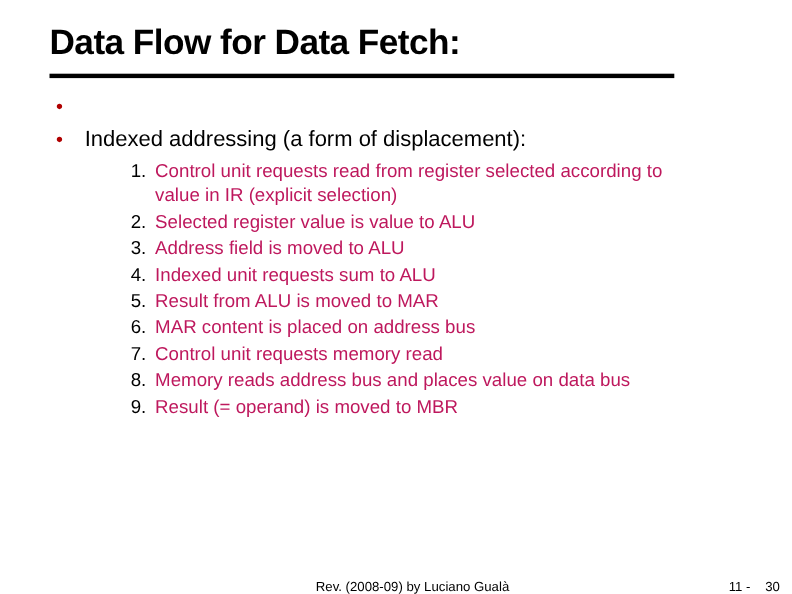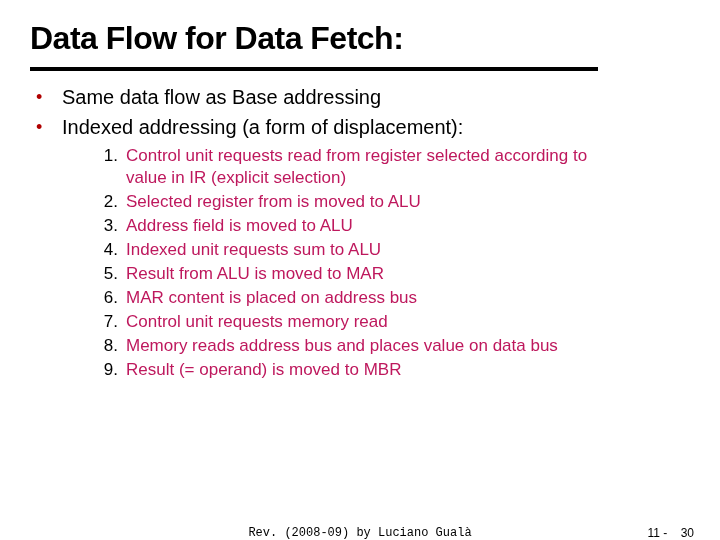--- a/index.html
+++ b/index.html
@@ -1,60 +1,59 @@
 <!DOCTYPE html>
 <html><head>
 <meta charset="utf-8">
 <style>
   * { margin: 0; padding: 0; box-sizing: border-box; }
   html, body { width: 720px; height: 540px; background: #fff; font-family: Verdana, Geneva, sans-serif; }
-  .slide { width: 628px; height: 540px; position: relative; padding: 20px 30px 0 30px; }
+  .slide { width: 628px; height: 540px; position: relative; padding: 20px 30px 0 30px; margin-left: 15px; }
   .title { font-family: Arial, Helvetica, sans-serif; font-weight: 900; font-size: 32px; line-height: 1.15; color: #000; letter-spacing: -0.5px; }
   .title-rule { border: none; border-top: 4px solid #000; margin: 10px 0 14px 0; }
   .body { padding-left: 6px; }
   .bul { display: flex; align-items: flex-start; margin-bottom: 6px; }
   .bul .dot { width: 26px; flex: 0 0 26px; color: #b00000; font-size: 18px; line-height: 24px; text-align: left; }
   .bul .txt { font-size: 20px; line-height: 24px; color: #000; }
   .numlist { margin: 6px 0 0 64px; }
   .numitem { display: flex; align-items: flex-start; margin-bottom: 2px; }
   .numitem .num { width: 26px; flex: 0 0 26px; text-align: right; padding-right: 8px; font-size: 17px; line-height: 22px; color: #000; }
   .numitem .ntxt { font-size: 17px; line-height: 22px; color: #be185d; max-width: 540px; }
   .footer { position: absolute; bottom: 14px; left: 0; width: 720px; font-size: 12px; color: #000; }
-  .footer .rev { position: absolute; left: 50%; transform: translateX(-50%); font-family: Liberation Mono, monospace; }
+  .footer .rev { position: absolute; left: 50%; transform: translateX(-50%); }
   .footer .pg { position: absolute; right: 26px; }
 </style>
 </head>
 <body>
 
 <div class="slide">
 
   <div class="title">
     <span>Data Flow for Data Fetch:</span><br>
   </div>
   <hr class="title-rule">
 
   <div class="body">
 
     <div class="bul">
       <span class="dot">•</span>
-      <span class="txt">Same data flow as Base addressing</span>
     </div>
     <div class="bul">
       <span class="dot">•</span>
       <span class="txt">Indexed addressing (a form of displacement):</span>
     </div>
 
     <div class="numlist">
       <div class="numitem">
         <span class="num">1.</span>
         <span class="ntxt">Control unit requests read from register selected according to value in IR (explicit selection)</span>
       </div>
       <div class="numitem">
         <span class="num">2.</span>
-        <span class="ntxt">Selected register from is moved to ALU</span>
+        <span class="ntxt">Selected register value is value to ALU</span>
       </div>
       <div class="numitem">
         <span class="num">3.</span>
         <span class="ntxt">Address field is moved to ALU</span>
       </div>
       <div class="numitem">
         <span class="num">4.</span>
         <span class="ntxt">Indexed unit requests sum to ALU</span>
       </div>
       <div class="numitem">

